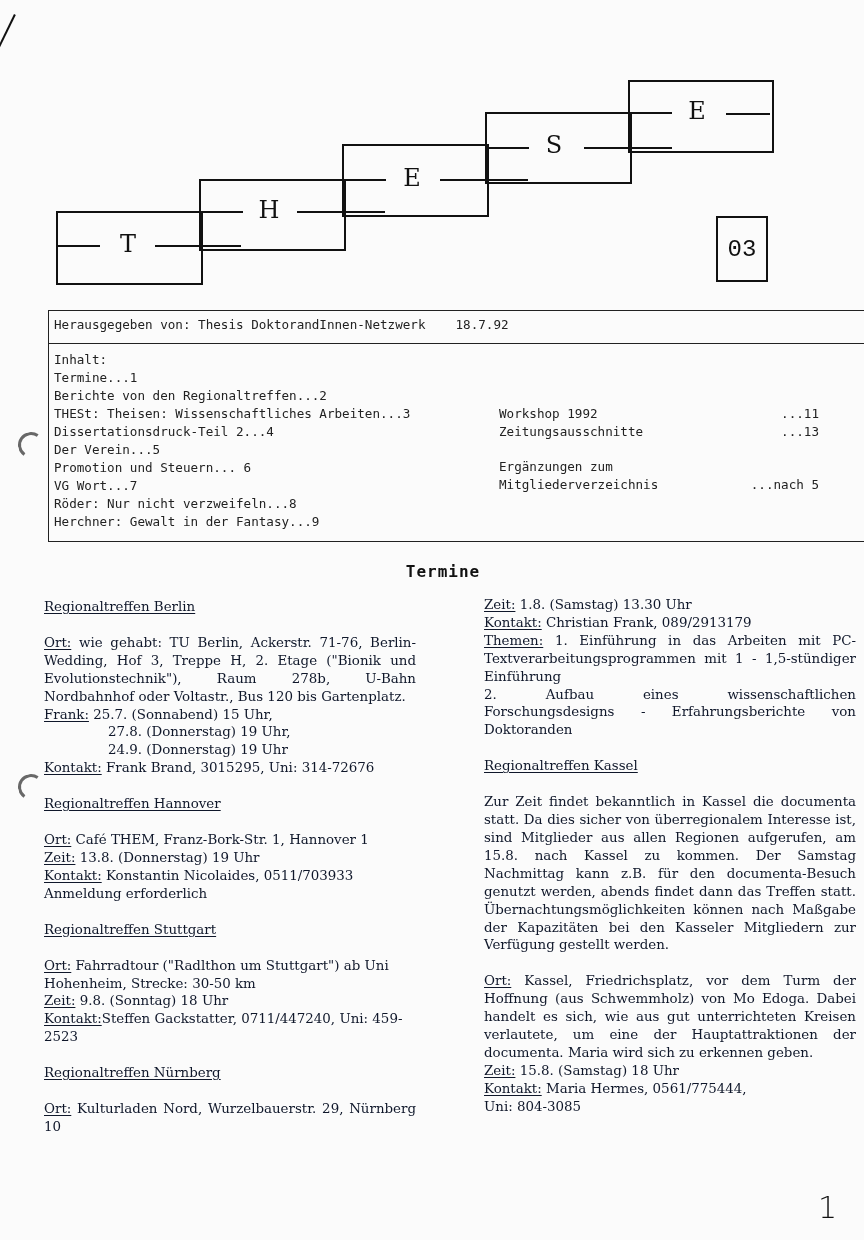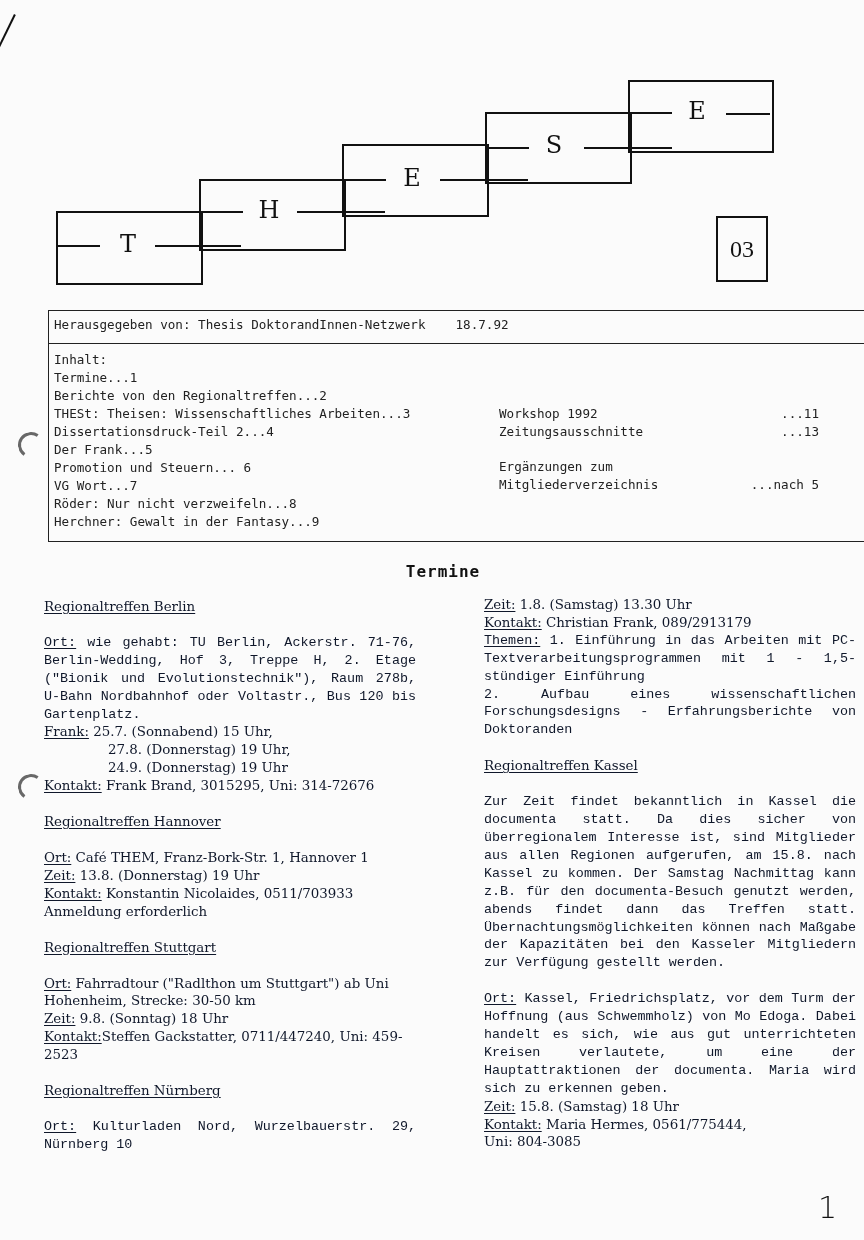--- a/index.html
+++ b/index.html
@@ -15,21 +15,21 @@
   
   .logo-box { position: absolute; border: 2px solid #111; background: transparent; }
   .logo-line { position: absolute; height: 2px; background: #111; }
   .logo-letter {
     position: absolute; font-family: "DejaVu Serif", serif; font-size: 24px;
     line-height: 24px; color: #111; text-align: center; width: 30px;
   }
   .issue-box {
     position: absolute; left: 716px; top: 216px; width: 52px; height: 66px;
     border: 2px solid #111; box-sizing: border-box;
-    font-family: Liberation Serif, serif; font-size: 24px;
+    font-family: Liberation Mono, monospace; font-size: 24px;
     display: flex; align-items: center; justify-content: center; color: #111;
   }
   
   .hdr-box {
     position: absolute; left: 48px; top: 310px; width: 864px; height: 232px;
     border: 1.5px solid #222; box-sizing: border-box;
     font-family: "DejaVu Sans Mono", "Liberation Mono", monospace; font-size: 12.6px;
     color: #222;
   }
   .hdr-top {
@@ -47,21 +47,21 @@
     font-family: "DejaVu Sans Mono", monospace; font-weight: bold; font-size: 16px;
     letter-spacing: 1px; color: #111;
   }
   .col {
     position: absolute; font-family: "DejaVu Serif", "Liberation Serif", serif;
     font-size: 13.4px; line-height: 17.9px; color: #0f172a;
   }
   .col-left { left: 44px; top: 598px; width: 372px; }
   .col-right { left: 468px; top: 596px; width: 372px; margin-left: 16px; }
   .u { text-decoration: underline; text-underline-offset: 2px; }
-  .just { text-align: justify; font-family: Liberation Mono, monospace; }
+  .just { text-align: justify; }
   .gap { height: 18px; }
   .indent { padding-left: 64px; }
   .hand-1 {
     position: absolute; left: 818px; top: 1190px; font-family: "DejaVu Sans", sans-serif;
     font-size: 30px; color: #111; font-weight: 300;
   }
   .punch {
     position: absolute; width: 20px; height: 20px; border-radius: 50%;
     border: 3px solid #444; border-right-color: transparent; border-bottom-color: transparent;
     transform: rotate(-10deg); opacity: 0.8;
@@ -102,21 +102,21 @@
 <div class="issue-box">03</div>
 
 <div class="hdr-box">
   <div class="hdr-top"><span>Herausgegeben von: Thesis DoktorandInnen-Netzwerk</span><span class="date">18.7.92</span></div>
   <div class="toc-left">
     <div>Inhalt:</div>
     <div>Termine...1</div>
     <div>Berichte von den Regionaltreffen...2</div>
     <div>THESt: Theisen: Wissenschaftliches Arbeiten...3</div>
     <div>Dissertationsdruck-Teil 2...4</div>
-    <div>Der Frank...5</div>
+    <div>Der Verein...5</div>
     <div>Promotion und Steuern... 6</div>
     <div>VG Wort...7</div>
     <div>Röder: Nur nicht verzweifeln...8</div>
     <div>Herchner: Gewalt in der Fantasy...9</div>
   </div>
   <div class="toc-right">
     <div class="toc-row"><span>Workshop 1992</span><span>...11</span></div>
     <div class="toc-row"><span>Zeitungsausschnitte</span><span>...13</span></div>
     <div class="toc-gap"></div>
     <div class="toc-row"><span>Ergänzungen zum</span><span></span></div>

